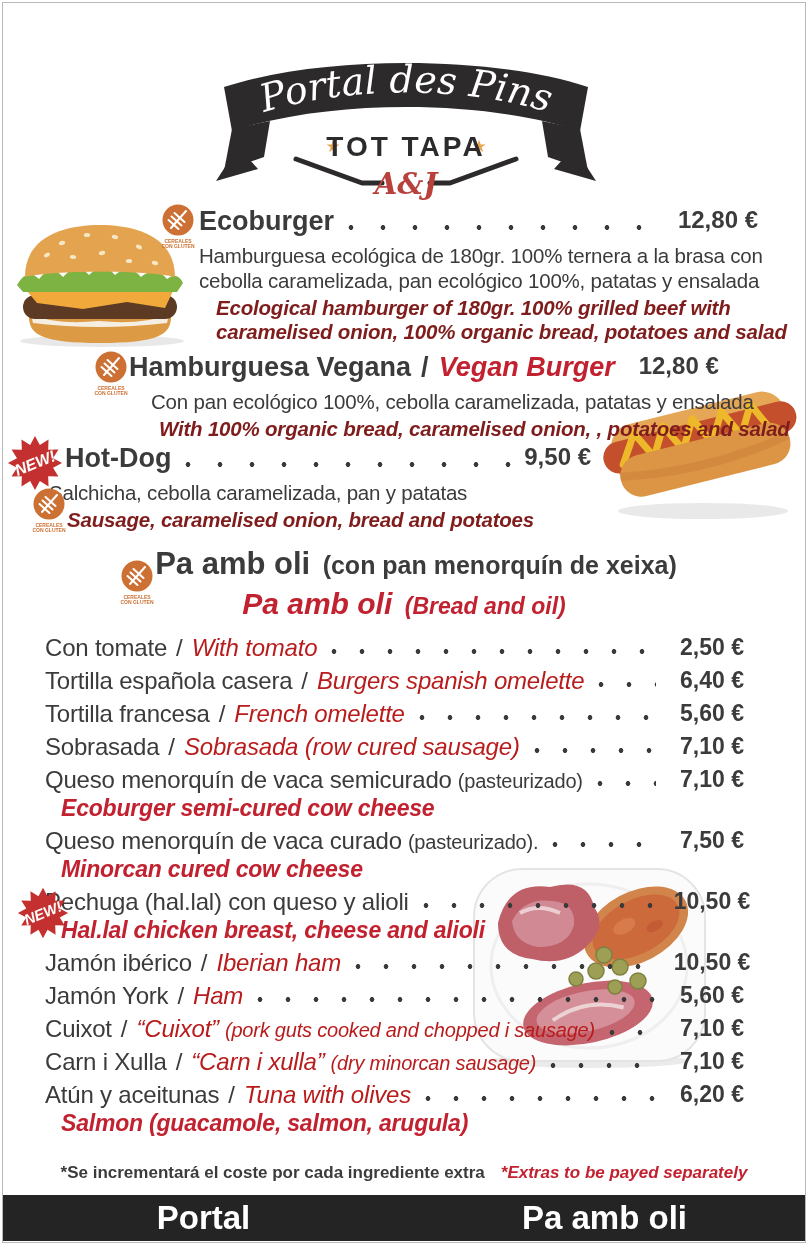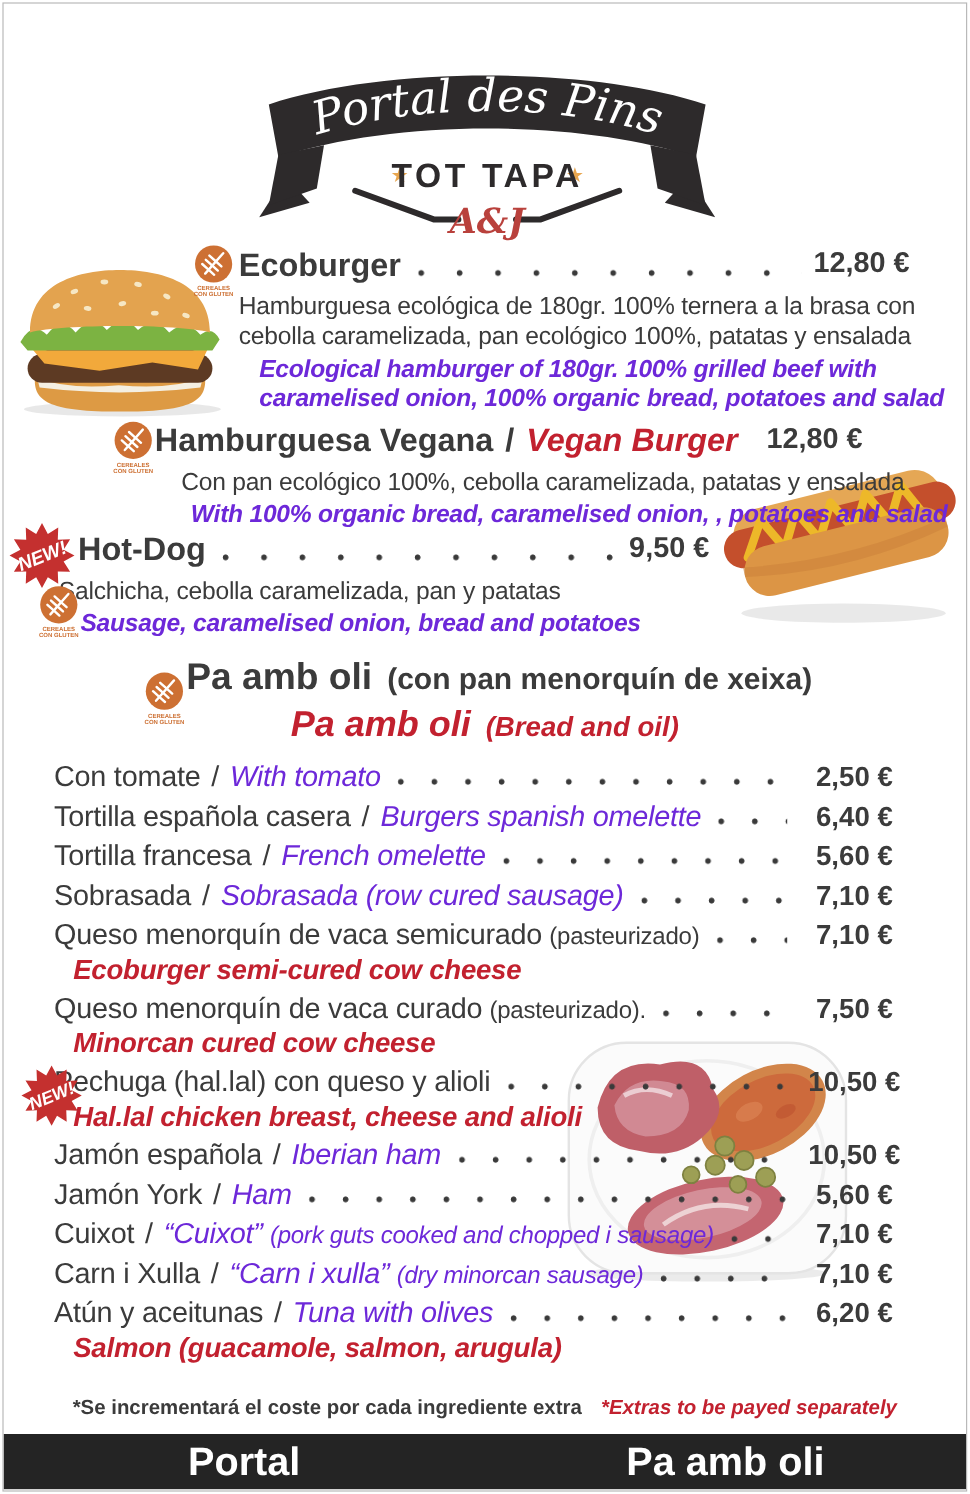--- a/index.html
+++ b/index.html
@@ -11,21 +11,21 @@
   
   .logo{position:absolute;left:207px;top:48px;width:392px;height:152px;z-index:2}
   
   .bblock{position:absolute;z-index:2}
   .bhead{display:flex;height:34px}
   .bname{font-size:27px;font-weight:700;white-space:nowrap}
   .bname.red{color:#c2212f;font-style:italic}
   .bsep{font-size:27px;font-weight:700;margin:0 10px}
   .bprice{font-size:24px;font-weight:700;white-space:nowrap}
   .bdesc{font-size:20.5px;line-height:25px;letter-spacing:-0.2px;white-space:nowrap;margin-top:3px}
-  .bdesc.red{color:#6d28d9;font-style:italic;font-weight:700;font-size:20.5px;line-height:24px}
+  .bdesc.red{color:#7f1d1d;font-style:italic;font-weight:700;font-size:20.5px;line-height:24px}
   
   .dots{flex:1;height:7px;align-self:center;transform:translateY(4px);margin:0 10px 0 14px;
         background-image:radial-gradient(circle at 3px 3.5px,#3a3a3a 2.1px,transparent 2.7px);
         background-size:28px 7px;background-repeat:repeat-x;background-position:left center}
   .tdots{background-size:32px 7px}
   
   .gicon{position:absolute;width:44px;display:flex;flex-direction:column;align-items:center;z-index:3}
   .gicon svg{width:36px;height:36px}
   .gcap{font-size:5px;line-height:5px;color:#cd7033;font-weight:700;text-align:center;letter-spacing:0}
   
@@ -42,21 +42,21 @@
   .sechead2 .big{font-size:30px;font-weight:700;font-style:italic}
   .sechead2 .note{font-size:23px;font-weight:700;font-style:italic;margin-left:8px}
   
   .list{position:absolute;left:42px;top:628px;width:713px;z-index:2}
   .group.has-sub{margin-bottom:3px}
   .row{position:relative;display:flex;align-items:center;height:33px;white-space:nowrap}
   .nm{display:flex;align-items:baseline;white-space:nowrap}
   .es{font-size:24px;letter-spacing:-0.2px}
   .es.small{font-size:20px;margin-left:6px}
   .sep{font-size:24px;margin:0 9px}
-  .en{font-size:24px;color:#6d28d9;font-style:italic;letter-spacing:-0.2px}
+  .en{font-size:24px;color:#b91c1c;font-style:italic;letter-spacing:-0.2px}
   .en.small{font-size:20px;margin-left:6px}
   .price{width:92px;text-align:center;font-size:23px;font-weight:700;flex:none}
   .sub{height:25px;display:flex;align-items:center;font-size:23px;color:#c2212f;
        font-style:italic;font-weight:700;padding-left:16px;letter-spacing:-0.2px}
   
   .footnote{position:absolute;left:0;top:1160px;width:100%;display:flex;justify-content:center;
             gap:16px;align-items:center;z-index:2;white-space:nowrap}
   .footnote .fes{font-size:17px;font-weight:700}
   .footnote .fen{font-size:17px;font-weight:700;font-style:italic;color:#c2212f}
   .footerbar{position:absolute;left:0;top:1192px;width:100%;height:46px;background:#242424;
@@ -343,21 +343,21 @@
             <span class="es">Pechuga (hal.lal) con queso y alioli</span>
           </span>
           <span class="dots"></span>
           <span class="price">10,50 €</span>
         </div>
         <div class="sub">Hal.lal chicken breast, cheese and alioli</div>
       </div>
       <div class="group">
         <div class="row">
           <span class="nm">
-            <span class="es">Jamón española</span>
+            <span class="es">Jamón ibérico</span>
             <span class="sep">/</span>
             <span class="en">Iberian ham</span>
           </span>
           <span class="dots"></span>
           <span class="price">10,50 €</span>
         </div>
       </div>
       <div class="group">
         <div class="row">
           <span class="nm">

